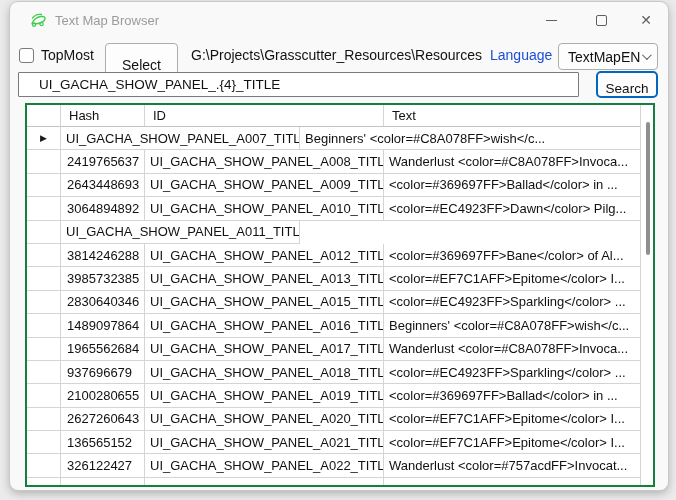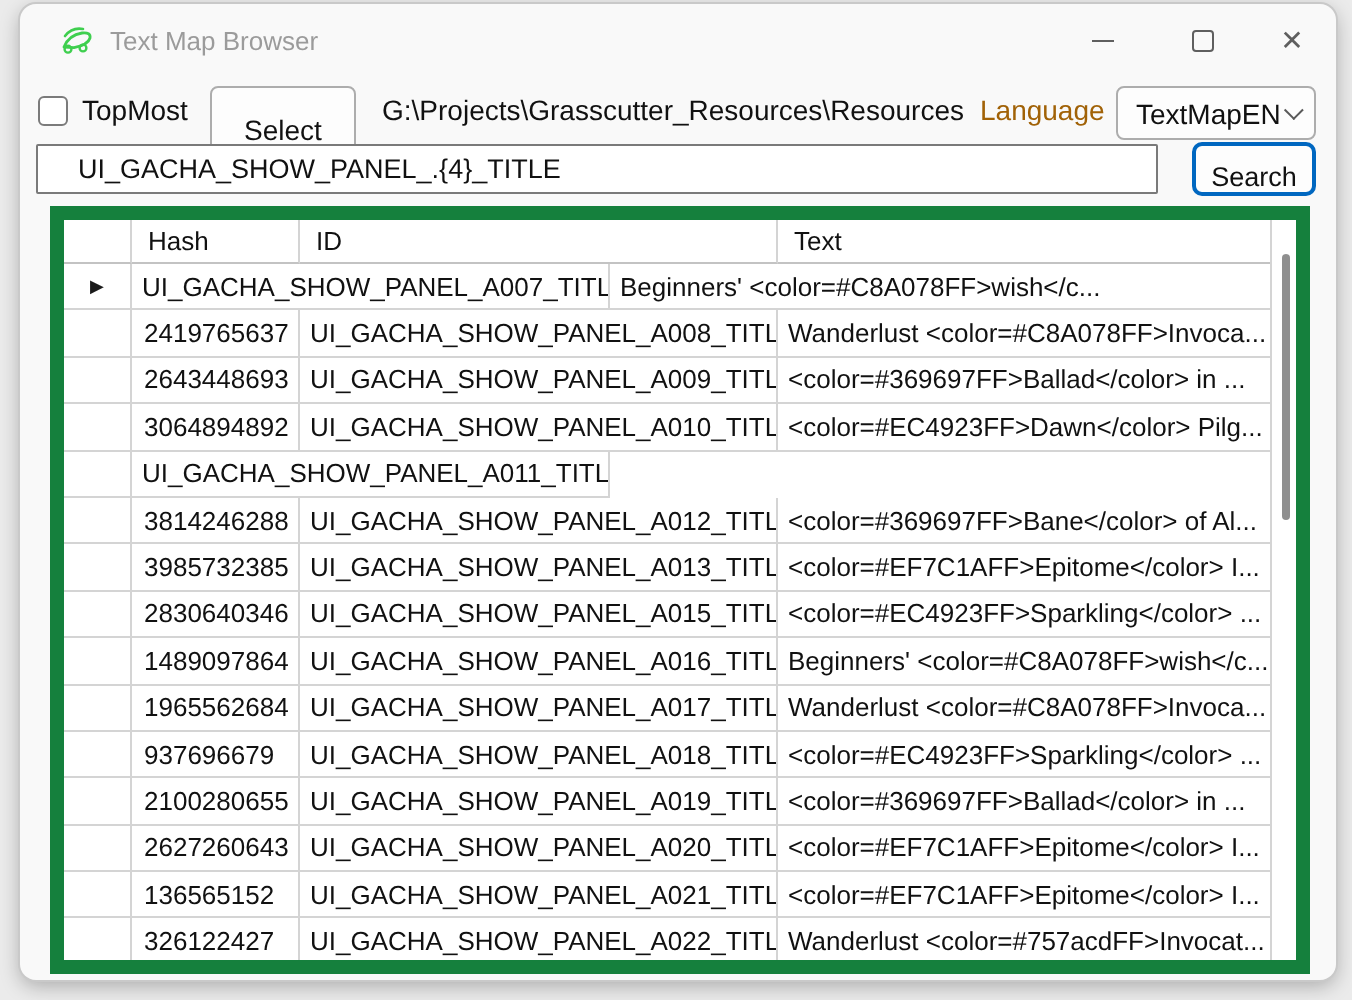--- a/index.html
+++ b/index.html
@@ -29,21 +29,21 @@
 
   
   .checkbox { position:absolute; left:9px; top:46px; width:15px; height:15px; background:#fff; border:1px solid #7b7b7b; border-radius:3px; }
   .topmost-label { position:absolute; left:31px; top:45px; font-size:14px; color:#111; }
   .select-btn {
     position:absolute; left:95px; top:41px; width:73px; height:44px;
     background:#fdfdfd; border:1px solid #adadad; border-radius:4px;
     font-size:14px; color:#111; display:flex; align-items:center; justify-content:center;
   }
   .path-label { position:absolute; left:181px; top:45px; font-size:14px; color:#111; }
-  .language-label { position:absolute; left:480px; top:45px; font-size:14px; color:#a16207; }
+  .language-label { position:absolute; left:480px; top:45px; font-size:14px; color:#1d4ed8; }
   .combo {
     position:absolute; left:548px; top:41px; width:100px; height:27px;
     background:#fdfdfd; border:1px solid #adadad; border-radius:4px;
     display:flex; align-items:center; padding:0 8px 0 9px; font-size:14px; color:#111;
   }
   .combo-value { flex:1; white-space:nowrap; overflow:hidden; }
   .chevron { width:7px; height:7px; border-right:1.4px solid #5a5a5a; border-bottom:1.4px solid #5a5a5a; transform:rotate(45deg) translateY(-2px); }
 
   
   .search-input {
@@ -54,21 +54,21 @@
   }
   .search-btn {
     position:absolute; left:586px; top:69px; width:62px; height:27px;
     background:#fdfdfd; border:2px solid #0067c0; border-radius:5px;
     font-size:13.5px; color:#111; display:flex; align-items:flex-end; justify-content:center;
   }
 
   
   .grid {
     position:absolute; left:15px; top:101px; width:630px; height:384px;
-    background:#fff; border:7px solid #15803d; overflow:hidden;
+    background:#fff; border:2px solid #15803d; overflow:hidden;
   }
   .grid-inner { position:absolute; left:0; top:0; right:13px; bottom:0; overflow:hidden; }
   .grow { display:flex; height:23.4px; }
   .grow.ghead { height:22px; }
   .cell {
     height:100%; border-right:1px solid #d4d4d4; border-bottom:1px solid #d4d4d4;
     font-size:13px; color:#111; white-space:nowrap; overflow:hidden;
     display:flex; align-items:center; padding-left:6px; background:#fff;
   }
   .ghead .cell { border-bottom:1px solid #c3c3c3; padding-left:8px; }

